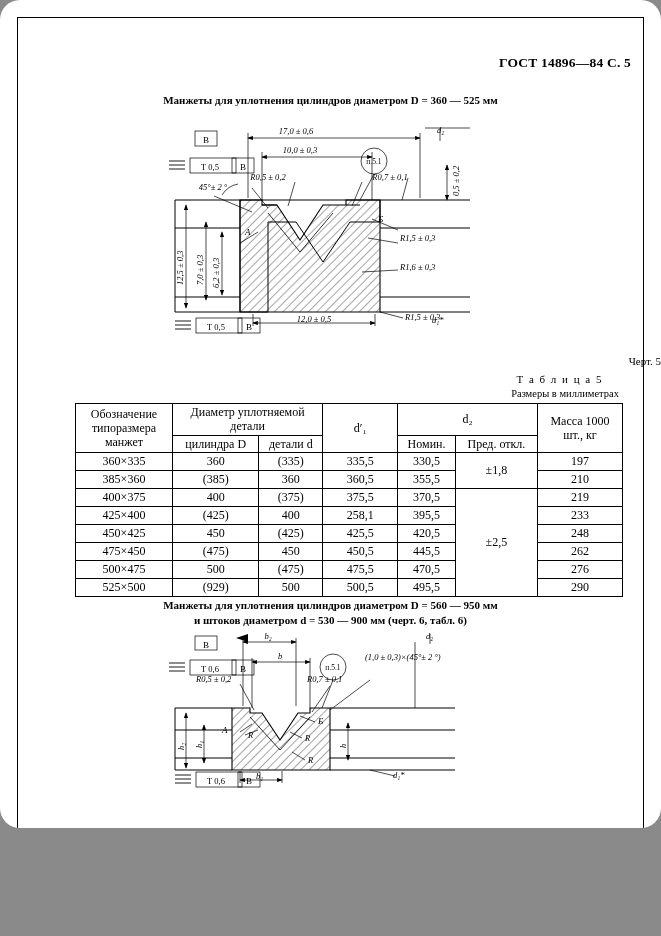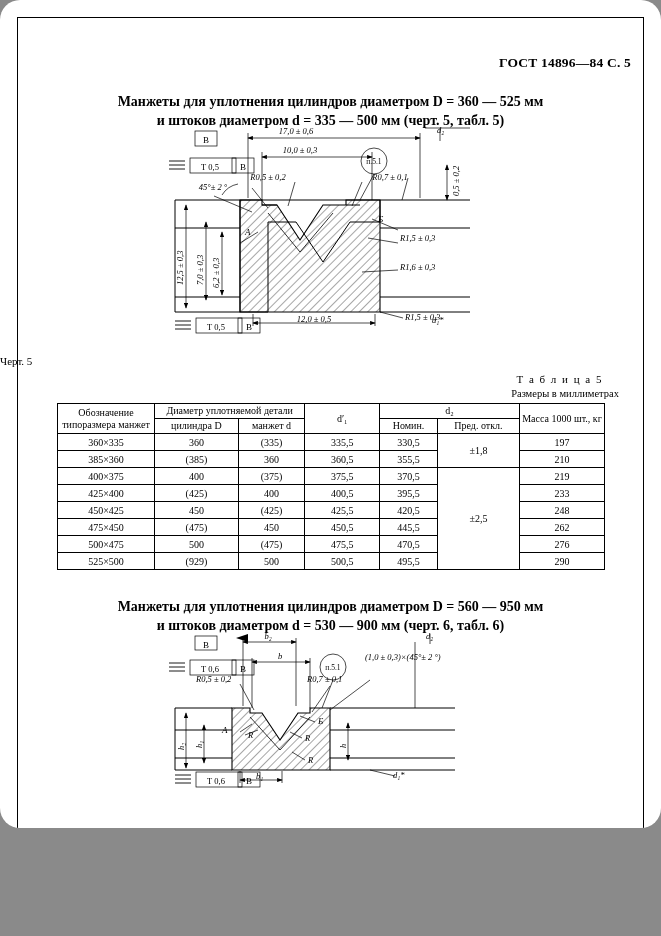--- a/index.html
+++ b/index.html
@@ -33,54 +33,54 @@
     top: 55px;
     font-size: 13.5px;
     font-weight: bold;
     letter-spacing: 0.2px;
   }
   .title-block {
     position: absolute;
     left: 0;
     right: 0;
     text-align: center;
-    font-size: 14px;
+    font-size: 11px;
     font-weight: bold;
     line-height: 1.35;
   }
   .title-1 { top: 93px; }
   .title-2 { top: 598px; }
   .fig-caption {
     position: absolute;
     left: 0; right: 0;
-    text-align: left;
+    text-align: right;
     font-size: 11px;
   }
   .cap-1 { top: 355px; }
   .cap-2 { top: 820px; }
   .tbl-label {
     position: absolute;
     right: 58px;
     top: 373px;
     font-size: 11px;
     letter-spacing: 1.5px;
   }
   .tbl-sub {
     position: absolute;
     right: 42px;
     top: 388px;
     font-size: 10.5px;
   }
   table.data {
     position: absolute;
-    left: 57px;
+    left: 75px;
     top: 403px;
     width: 548px;
     border-collapse: collapse;
-    font-size: 10px;
+    font-size: 12px;
     background: #fff;
   }
   table.data td, table.data th {
     border: 1px solid #000;
     text-align: center;
     vertical-align: middle;
     padding: 1px 2px;
     font-weight: normal;
   }
   table.data thead th { line-height: 1.2; }
@@ -107,21 +107,20 @@
 </head>
 <body>
 
 <div class="page">
   <div class="frame"></div>
 
   <div class="header">ГОСТ 14896—84 С. 5</div>
 
   <div class="title-block title-1">
     <div>Манжеты для уплотнения цилиндров диаметром D = 360 — 525 мм</div>
-    <div>и штоков диаметром d = 335 — 500 мм (черт. 5, табл. 5)</div>
   </div>
 
   <svg class="fig" width="661" height="360" viewBox="0 0 661 360" style="top:0;left:0;">
     <defs>
       <pattern id="hatch1" width="6" height="6" patternTransform="rotate(45)" patternUnits="userSpaceOnUse">
         <line x1="0" y1="0" x2="0" y2="6" stroke="#000" stroke-width="0.7"></line>
       </pattern>
       <pattern id="hatch2" width="6" height="6" patternTransform="rotate(-45)" patternUnits="userSpaceOnUse">
         <line x1="0" y1="0" x2="0" y2="6" stroke="#000" stroke-width="0.7"></line>
       </pattern>
@@ -246,21 +245,21 @@
     <thead>
       <tr>
         <th rowspan="3" style="width:92px">Обозначение типоразмера манжет</th>
         <th colspan="2" style="width:150px">Диаметр уплотняемой детали</th>
         <th rowspan="3" style="width:70px">d′₁</th>
         <th colspan="2" style="width:140px">d₂</th>
         <th rowspan="3" style="width:80px">Масса 1000 шт., кг</th>
       </tr>
       <tr>
         <th rowspan="2">цилиндра D</th>
-        <th rowspan="2">манжет d</th>
+        <th rowspan="2">детали d</th>
         <th rowspan="2">Номин.</th>
         <th rowspan="2">Пред. откл.</th>
       </tr>
       <tr></tr>
     </thead>
     <tbody>
         <tr>
           <td>360×335</td>
           <td>360</td>
           <td>(335)</td>
@@ -283,21 +282,21 @@
           <td>(375)</td>
           <td>375,5</td>
           <td>370,5</td>
           <td rowspan="6">±2,5</td>
           <td>219</td>
         </tr>
         <tr>
           <td>425×400</td>
           <td>(425)</td>
           <td>400</td>
-          <td>400,5</td>
+          <td>258,1</td>
           <td>395,5</td>
           <td>233</td>
         </tr>
         <tr>
           <td>450×425</td>
           <td>450</td>
           <td>(425)</td>
           <td>425,5</td>
           <td>420,5</td>
           <td>248</td>

